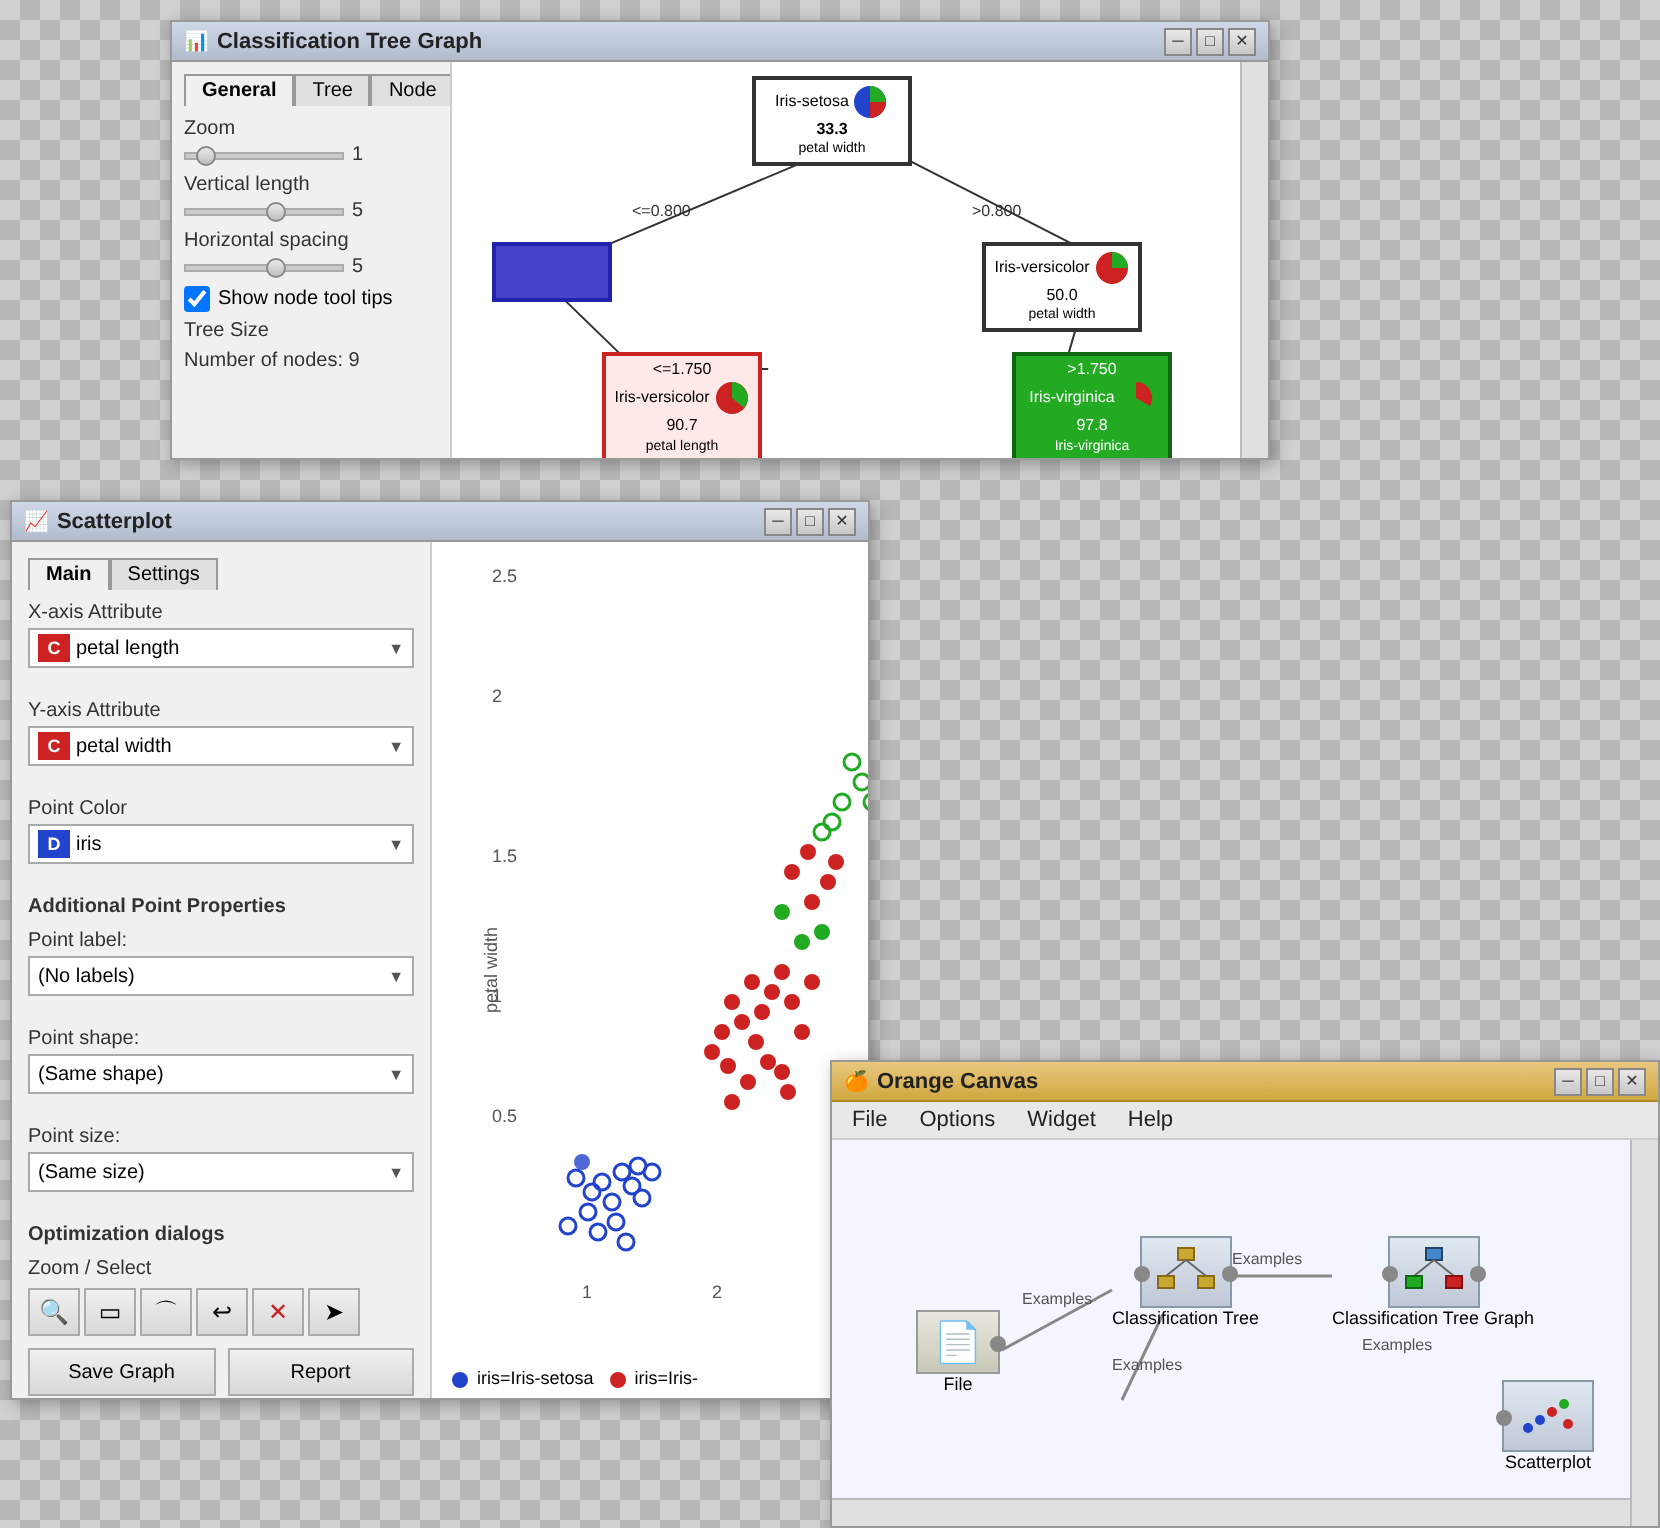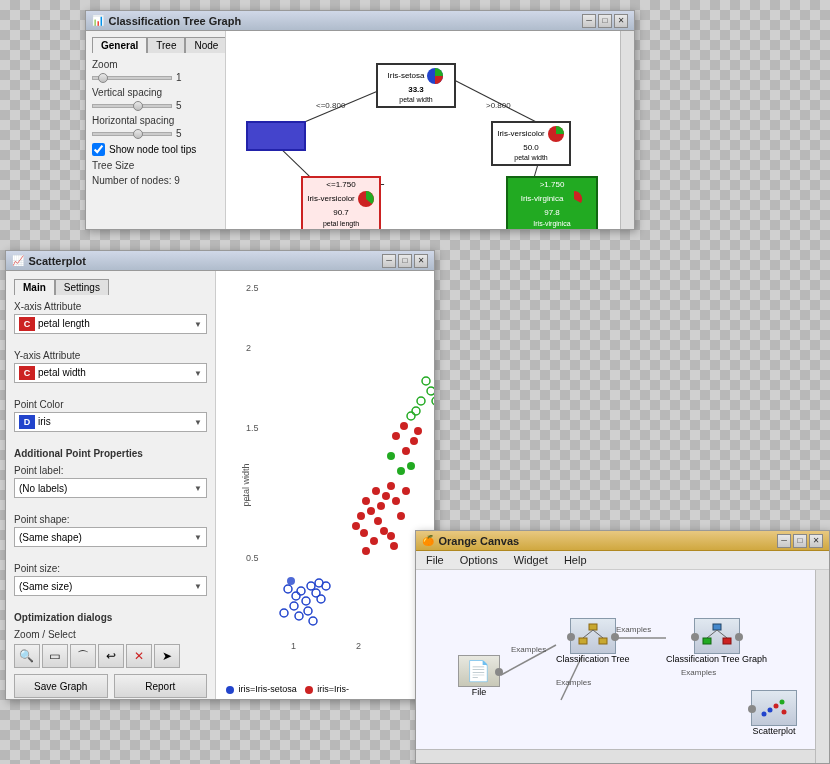--- a/index.html
+++ b/index.html
@@ -502,21 +502,21 @@
         <div class="tab">Tree</div>
         <div class="tab">Node</div>
       </div>
       <div class="sidebar-label">Zoom</div>
       <div class="slider-row">
         <div class="slider-track">
           <div class="slider-thumb" style="left: 5px;"></div>
         </div>
         <span class="slider-value">1</span>
       </div>
-      <div class="sidebar-label">Vertical spacing</div>
+      <div class="sidebar-label">Vertical length</div>
       <div class="slider-row">
         <div class="slider-track">
           <div class="slider-thumb" style="left: 40px;"></div>
         </div>
         <span class="slider-value">5</span>
       </div>
       <div class="sidebar-label">Horizontal spacing</div>
       <div class="slider-row">
         <div class="slider-track">
           <div class="slider-thumb" style="left: 40px;"></div>
@@ -538,21 +538,21 @@
 
         <line x1="215" y1="45" x2="310" y2="95" stroke="#333" stroke-width="1"></line>
 
         <line x1="55" y1="120" x2="90" y2="155" stroke="#333" stroke-width="1"></line>
 
         <line x1="90" y1="155" x2="155" y2="155" stroke="#333" stroke-width="1"></line>
 
         <line x1="310" y1="120" x2="300" y2="155" stroke="#333" stroke-width="1"></line>
       </svg>
 
-      <div class="tree-node" style="left:150px; top:32px; width:80px;">
+      <div class="tree-node" style="left:150px; top:7px; width:80px;">
         <div style="display:flex; align-items:center; gap:2px; justify-content:center;">
           <span style="font-size:8px;">Iris-setosa</span>
           <svg width="18" height="18" viewBox="0 0 18 18">
             <circle cx="9" cy="9" r="8" fill="#2244cc"></circle>
             <path d="M9,9 L9,1 A8,8 0 0,1 17,9 Z" fill="#22aa22"></path>
             <path d="M9,9 L17,9 A8,8 0 0,1 9,17 Z" fill="#cc2222"></path>
           </svg>
         </div>
         <div style="font-size:8px; font-weight:bold;">33.3</div>
         <div style="font-size:7px;">petal width</div>
@@ -585,21 +585,21 @@
           <span style="font-size:8px;">Iris-versicolor</span>
           <svg width="18" height="18" viewBox="0 0 18 18">
             <circle cx="9" cy="9" r="8" fill="#cc2222"></circle>
             <path d="M9,9 L9,1 A8,8 0 0,1 15,14 Z" fill="#22aa22"></path>
           </svg>
         </div>
         <div style="font-size:8px;">90.7</div>
         <div style="font-size:7px;">petal length</div>
       </div>
 
-      <div class="tree-node green-node" style="left:280px; top:145px; width:92px;">
+      <div class="tree-node green-node" style="left:280px; top:145px; width:80px;">
         <div style="display:flex; align-items:center; gap:2px; justify-content:center;">
           <span style="font-size:8px;">&gt;1.750</span>
         </div>
         <div style="display:flex; align-items:center; gap:2px; justify-content:center;">
           <span style="font-size:8px;">Iris-virginica</span>
           <svg width="18" height="18" viewBox="0 0 18 18">
             <circle cx="9" cy="9" r="8" fill="#22aa22"></circle>
             <path d="M9,9 L9,1 A8,8 0 0,1 16,13 Z" fill="#cc2222"></path>
           </svg>
         </div>

